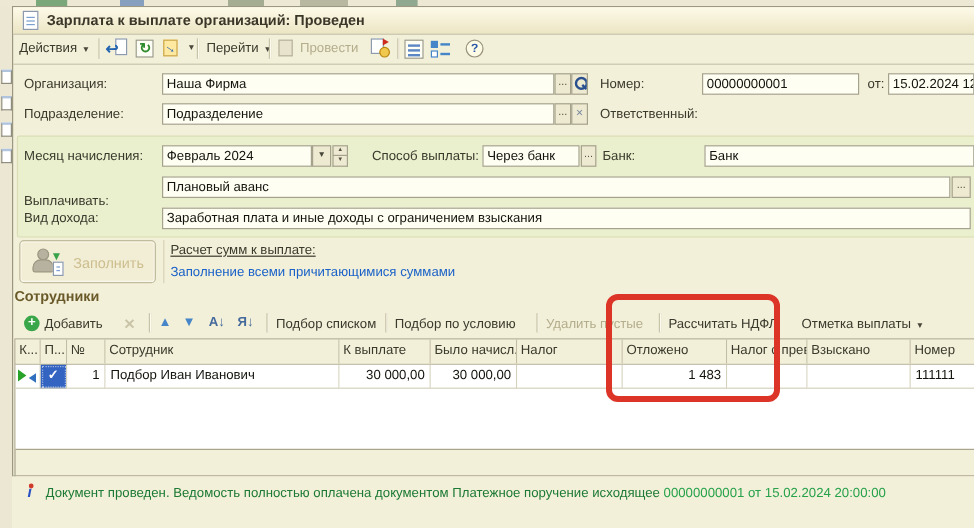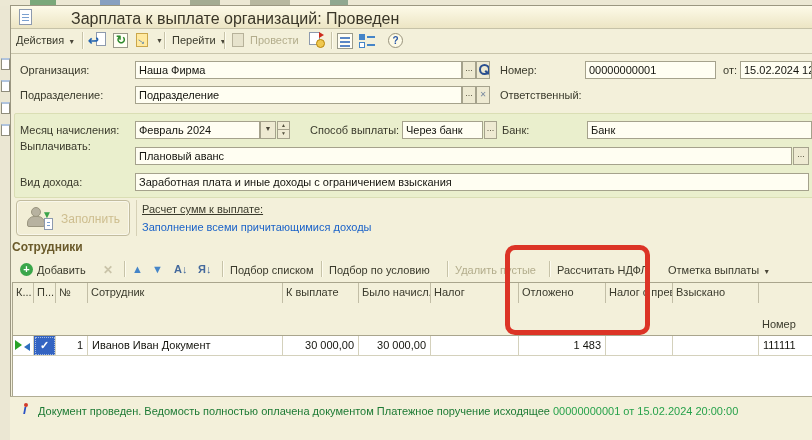--- a/index.html
+++ b/index.html
@@ -3,21 +3,21 @@
 <meta charset="utf-8">
 <style>
   html,body{margin:0;padding:0;background:#d8d4c0;}
   #screen{position:relative;width:812px;height:440px;overflow:hidden;
           background:#ece8d4;font-family:"Liberation Sans",sans-serif;
           -webkit-font-smoothing:none;}
   .abs{position:absolute;}
   
   .win{background:#f3f0da;border-left:1px solid #9b9781;border-top:1px solid #9b9781;}
   .titlebar{background:linear-gradient(#fdfae8,#ece5c4);border-bottom:1px solid #c6c2a8;}
-  .title{font-size:16px;font-weight:normal;color:#3a3628;white-space:nowrap;margin-left:32px;}
+  .title{font-size:12px;font-weight:bold;color:#3a3628;white-space:nowrap;}
   .toolbar{border-bottom:1px solid #c9c5ab;}
   .tbtn{font-size:11px;color:#3a3a2c;white-space:nowrap;cursor:default;}
   .dis{color:#b3ad8c;}
   .dd{font-size:7px;color:#4a473a;margin-left:4px;}
   .sep{width:1px;background:#c7c3a8;border-right:1px solid #fdfbee;}
   
   .lbl{font-size:11px;color:#3a3a2c;white-space:nowrap;}
   .field{background:#fffef2;border:1px solid #a5a28c;font-size:11px;color:#14140e;
          padding:2px 3px 0 3px;height:18px;box-sizing:border-box;white-space:nowrap;overflow:hidden;}
   .fbtn{background:#eeead2;border:1px solid #a5a28c;box-sizing:border-box;height:18px;
@@ -154,41 +154,41 @@
   <div class="abs fbtn" style="left:260px;top:121px;width:16px;"><span class="dd" style="margin:0;">▼</span></div>
   <div class="abs" style="left:277px;top:121px;width:13px;height:18px;">
     <div class="fbtn" style="height:9px;font-size:5px;line-height:7px;"><span>▲</span></div>
     <div class="fbtn" style="height:9px;font-size:5px;line-height:7px;border-top:none;"><span>▼</span></div>
   </div>
   <div class="abs lbl" style="left:310px;top:124px;">Способ выплаты:</div>
   <div class="abs field" style="left:402px;top:121px;width:81px;">Через банк</div>
   <div class="abs fbtn" style="left:484px;top:121px;width:13px;"><span>...</span></div>
   <div class="abs lbl" style="left:502px;top:124px;">Банк:</div>
   <div class="abs field" style="left:587px;top:121px;width:225px;">Банк</div>
-  <div class="abs lbl" style="left:20px;top:140px;">Выплачивать:</div>
+  <div class="abs lbl" style="left:20px;top:162px;">Выплачивать:</div>
   <div class="abs field" style="left:135px;top:147px;width:657px;">Плановый аванс</div>
   <div class="abs fbtn" style="left:793px;top:147px;width:16px;"><span>...</span></div>
   <div class="abs lbl" style="left:20px;top:176px;">Вид дохода:</div>
   <div class="abs field" style="left:135px;top:173px;width:674px;">Заработная плата и иные доходы с ограничением взыскания</div>
 
   <div class="abs" style="left:16px;top:200px;width:114px;height:36px;background:#f2eed6;border:1px solid #c2bc9e;border-radius:4px;box-sizing:border-box;box-shadow:inset 0 0 0 1px rgba(255,255,255,.5);">
     <div class="abs" style="left:8px;top:5px;width:26px;height:26px;">
       <div class="abs" style="left:6px;top:1px;width:8px;height:8px;border-radius:50%;background:#b7b2a0;border:1px solid #9a957f;"></div>
       <div class="abs" style="left:2px;top:10px;width:16px;height:9px;border-radius:7px 7px 2px 2px;background:#b7b2a0;border:1px solid #9a957f;"></div>
       <span class="abs" style="left:17px;top:3px;font-size:10px;color:#3aa34a;">▼</span>
       <div class="abs docpage" style="left:19px;top:12px;width:9px;height:12px;">
         <div class="docline" style="top:3px;"></div>
           <div class="docline" style="top:6px;"></div>
       </div>
     </div>
     <span class="abs" style="left:44px;top:11px;font-size:12px;color:#cdbd8e;">Заполнить</span>
   </div>
   <div class="abs" style="left:136px;top:200px;width:1px;height:36px;background:#d6d1b6;"></div>
   <div class="abs lbl underl" style="left:142px;top:203px;">Расчет сумм к выплате:</div>
-  <div class="abs link" style="left:142px;top:221px;text-decoration:none;">Заполнение всеми причитающимися доходы</div>
+  <div class="abs link" style="left:142px;top:221px;text-decoration:none;">Заполнение всеми причитающимися суммами</div>
 
   <div class="abs sect" style="left:12px;top:240px;">Сотрудники</div>
 
   <div class="abs" style="left:12px;top:258px;width:800px;height:22px;"></div>
   <div class="abs" style="left:20px;top:262px;width:90px;height:16px;">
     <span class="abs" style="left:0;top:1px;width:13px;height:13px;border-radius:50%;background:#3aa64a;color:#fff;font-size:11px;font-weight:bold;text-align:center;line-height:12px;"><span>+</span></span>
     <span class="abs tbtn fl-underline" style="left:17px;top:2px;display:inline-block;">Добавить</span>
   </div>
   <span class="abs" style="left:103px;top:263px;font-size:12px;font-weight:bold;color:#c9c3a8;"><span>✕</span></span>
   <div class="abs sep" style="left:124px;top:261px;height:16px;"></div>
@@ -213,32 +213,32 @@
       <div class="hc">К...</div>
       <div class="hc">П...</div>
       <div class="hc">№</div>
       <div class="hc">Сотрудник</div>
       <div class="hc">К выплате</div>
       <div class="hc">Было начисл...</div>
       <div class="hc">Налог</div>
       <div class="hc">Отложено</div>
       <div class="hc">Налог с прев...</div>
       <div class="hc">Взыскано</div>
-      <div class="hc" style="border-right:none;margin-top:32px;">Номер</div>
+      <div class="hc" style="border-right:none;">Номер</div>
     </div>
     <div class="t-row">
       <div class="rc" style="padding:0;">
         <div class="abs" style="position:relative;left:2px;top:4px;width:18px;height:12px;">
           <div class="tri-r abs" style="left:0;top:0;"></div>
           <div class="tri-blue-l abs" style="left:9px;top:3px;"></div>
         </div>
       </div>
       <div class="rc chk-cell" style="padding:2px 0 0 0;"><span>✓</span></div>
       <div class="rc num">1</div>
-      <div class="rc">Иванов Иван Документ</div>
+      <div class="rc">Подбор Иван Иванович</div>
       <div class="rc num">30 000,00</div>
       <div class="rc num">30 000,00</div>
       <div class="rc"></div>
       <div class="rc num">1 483</div>
       <div class="rc"></div>
       <div class="rc"></div>
       <div class="rc" style="border-right:none;">111111</div>
     </div>
     <div style="height:50px;background:#ffffff;"></div>
     <div class="t-row" style="border-top:1px solid #a9a58d;border-bottom:1px solid #a9a58d;">

